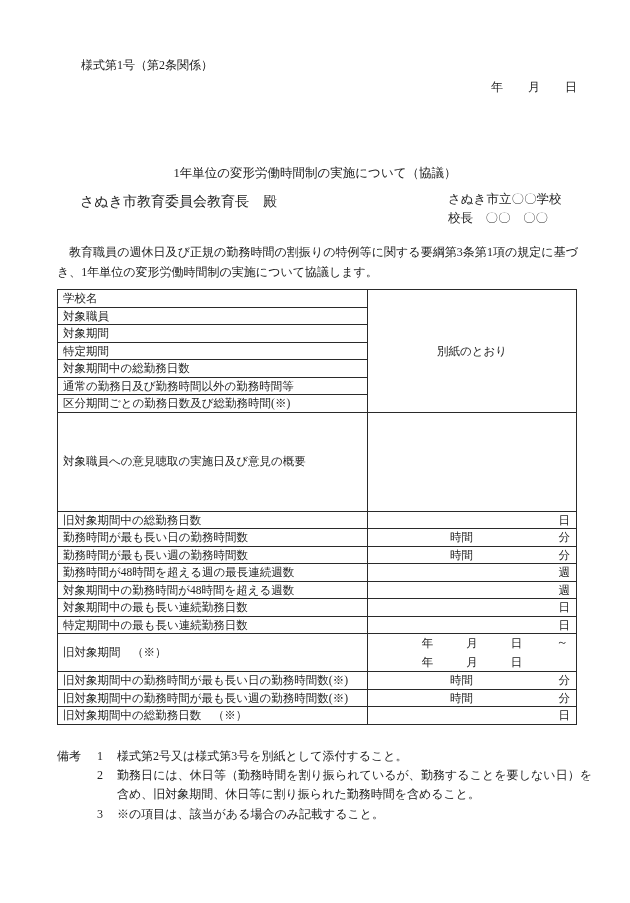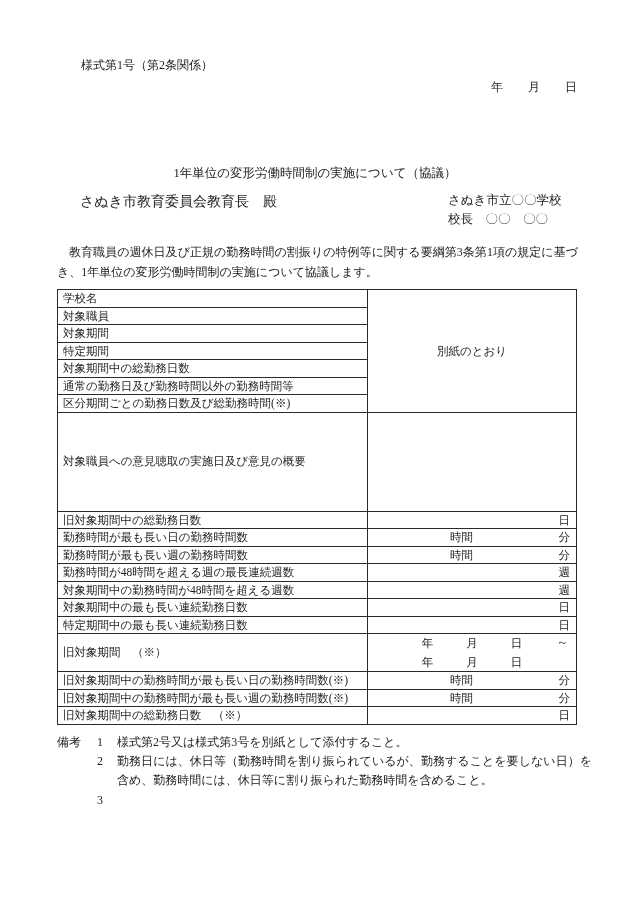--- a/index.html
+++ b/index.html
@@ -11,21 +11,21 @@
     position:relative;
     overflow:hidden;
   }
   .abs { position:absolute; }
 
   .form-number { left:57px; top:57px; font-size:12px;margin-left:24px; }
   .date-line { top:79px; right:53px; display:flex; gap:25px; font-size:12px; }
   .doc-title { left:0; right:0; top:117px; text-align:center; font-size:12.5px;margin-top:48px; }
 
   .recipient { left:80px; top:193px; font-size:14px; }
-  .sender { left:448px; top:191px; font-size:12.5px; line-height:19px; }
+  .sender { left:448px; top:191px; font-size:12.5px; line-height:19px;font-family:Liberation Mono, monospace; }
 
   .body-paragraph {
     left:57px; top:243px; width:521px;
     font-size:12px; line-height:19.8px;
     text-indent:12px; text-align:justify;
   }
 
   .main-block { left:57px; top:289px; width:521px; }
 
   table.form-table {
@@ -49,21 +49,21 @@
   .hm { display:flex; align-items:center; padding-right:6px; }
   .hm .sp1 { width:82px; }
   .hm .sp2 { flex:1; }
   .period { position:relative; width:100%; }
   .pline {
     display:flex; justify-content:center; gap:33px;
     align-items:center; height:18.5px; font-size:11.5px;
   }
   .tilde { position:absolute; right:8px; top:1px; font-size:11.5px; }
 
-  .notes { margin-top:8px; width:535px; font-size:12px; }
+  .notes { margin-top:22px; width:535px; font-size:12px; }
   .note-row { display:flex; line-height:19.4px; }
   .note-head { width:40px; flex:0 0 40px; }
   .note-num { width:20px; flex:0 0 20px; }
   .note-text { flex:1; text-align:justify; }
 </style>
 </head>
 <body>
 
 <div class="abs form-number">様式第1号（第2条関係）</div>
 
@@ -224,20 +224,21 @@
 
   <div class="notes">
     <div class="note-row">
       <span class="note-head">備考</span>
       <span class="note-num">1</span>
       <span class="note-text">様式第2号又は様式第3号を別紙として添付すること。</span>
     </div>
     <div class="note-row">
       <span class="note-head"></span>
       <span class="note-num">2</span>
-      <span class="note-text">勤務日には、休日等（勤務時間を割り振られているが、勤務することを要しない日）を含め、勤務時間には、休日等に割り振られた勤務時間を含めること。</span>
+      <span class="note-text">勤務日には、休日等（勤務時間を割り振られているが、勤務することを要しない日）を含め、旧対象期間、休日等に割り振られた勤務時間を含めること。</span>
     </div>
     <div class="note-row">
       <span class="note-head"></span>
       <span class="note-num">3</span>
+      <span class="note-text">※の項目は、該当がある場合のみ記載すること。</span>
     </div>
   </div>
 </div>
 
 </body></html>

